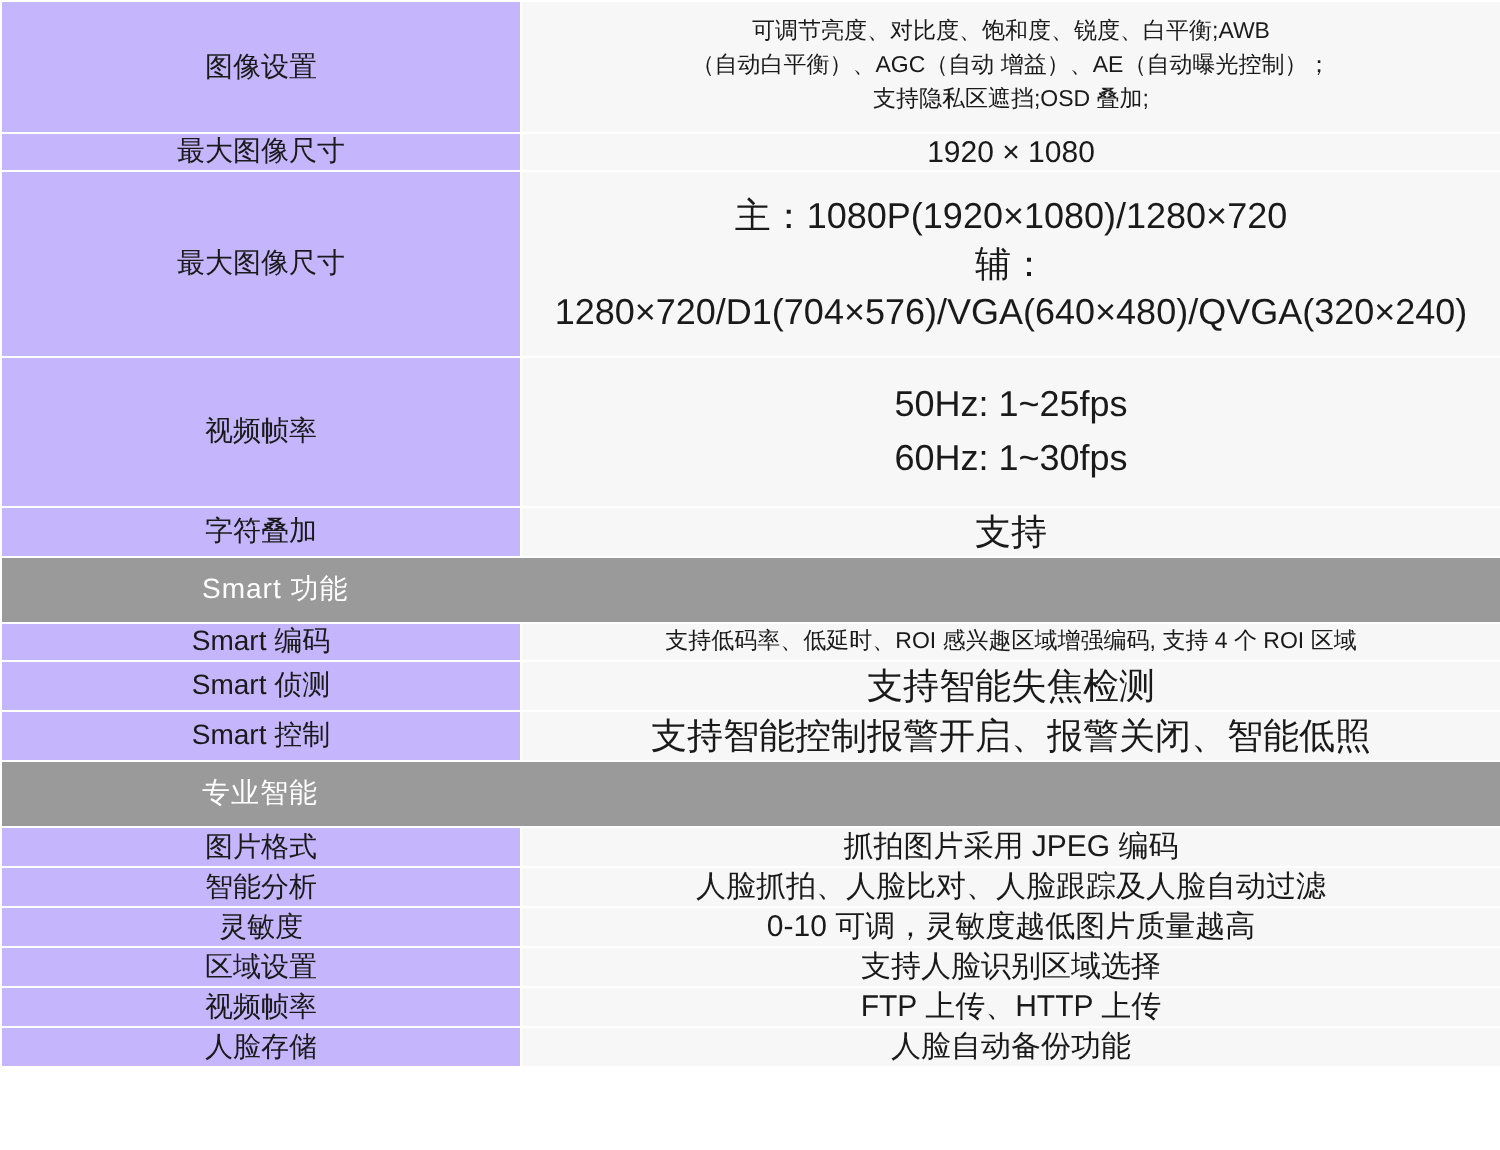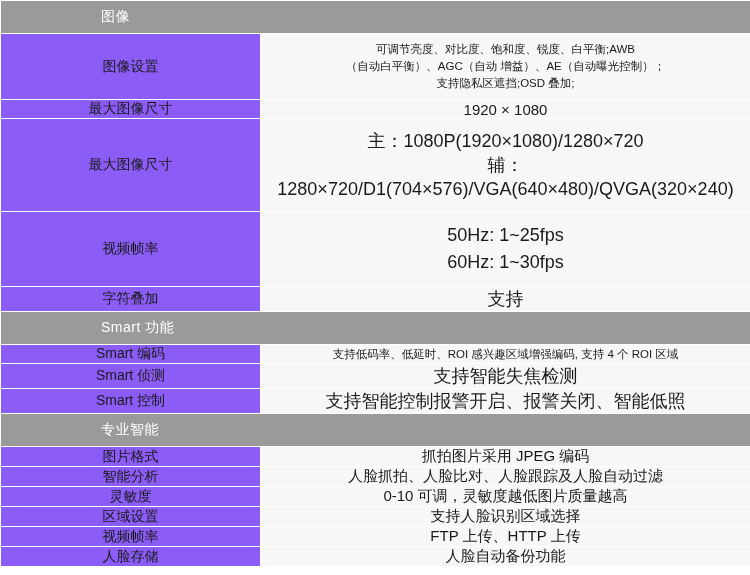--- a/index.html
+++ b/index.html
@@ -34,21 +34,21 @@
     font-size: 14px;
     padding: 6px 0 6px 100px;
     letter-spacing: 0.5px;
     text-align: left;
     height: 20px;
   }
   tr.section td.pro {
   }
 
   td.label {
-    background: #8b5cf6;
+    background: #c4b5fd;
     color: #1a1a1a;
     font-size: 14px;
     text-align: center;
   }
   td.value {
     background: #f7f7f7;
     color: #1a1a1a;
     font-size: 18px;
     text-align: center;
   }
@@ -83,23 +83,20 @@
 </head>
 <body>
 
 <table class="spec">
   <colgroup>
     <col class="c-label">
     <col class="c-value">
   </colgroup>
   <tbody>
 
-    <tr class="section">
-      <td colspan="2">图像</td>
-    </tr>
 
     <tr>
       <td class="label pad-b">图像设置</td>
       <td class="value small">
         <div class="img-settings-block">
           <span class="line">可调节亮度、对比度、饱和度、锐度、白平衡;AWB</span>
           <span class="line">（自动白平衡）、AGC（自动 增益）、AE（自动曝光控制）；</span>
           <span class="line">支持隐私区遮挡;OSD 叠加;</span>
         </div>
       </td>

